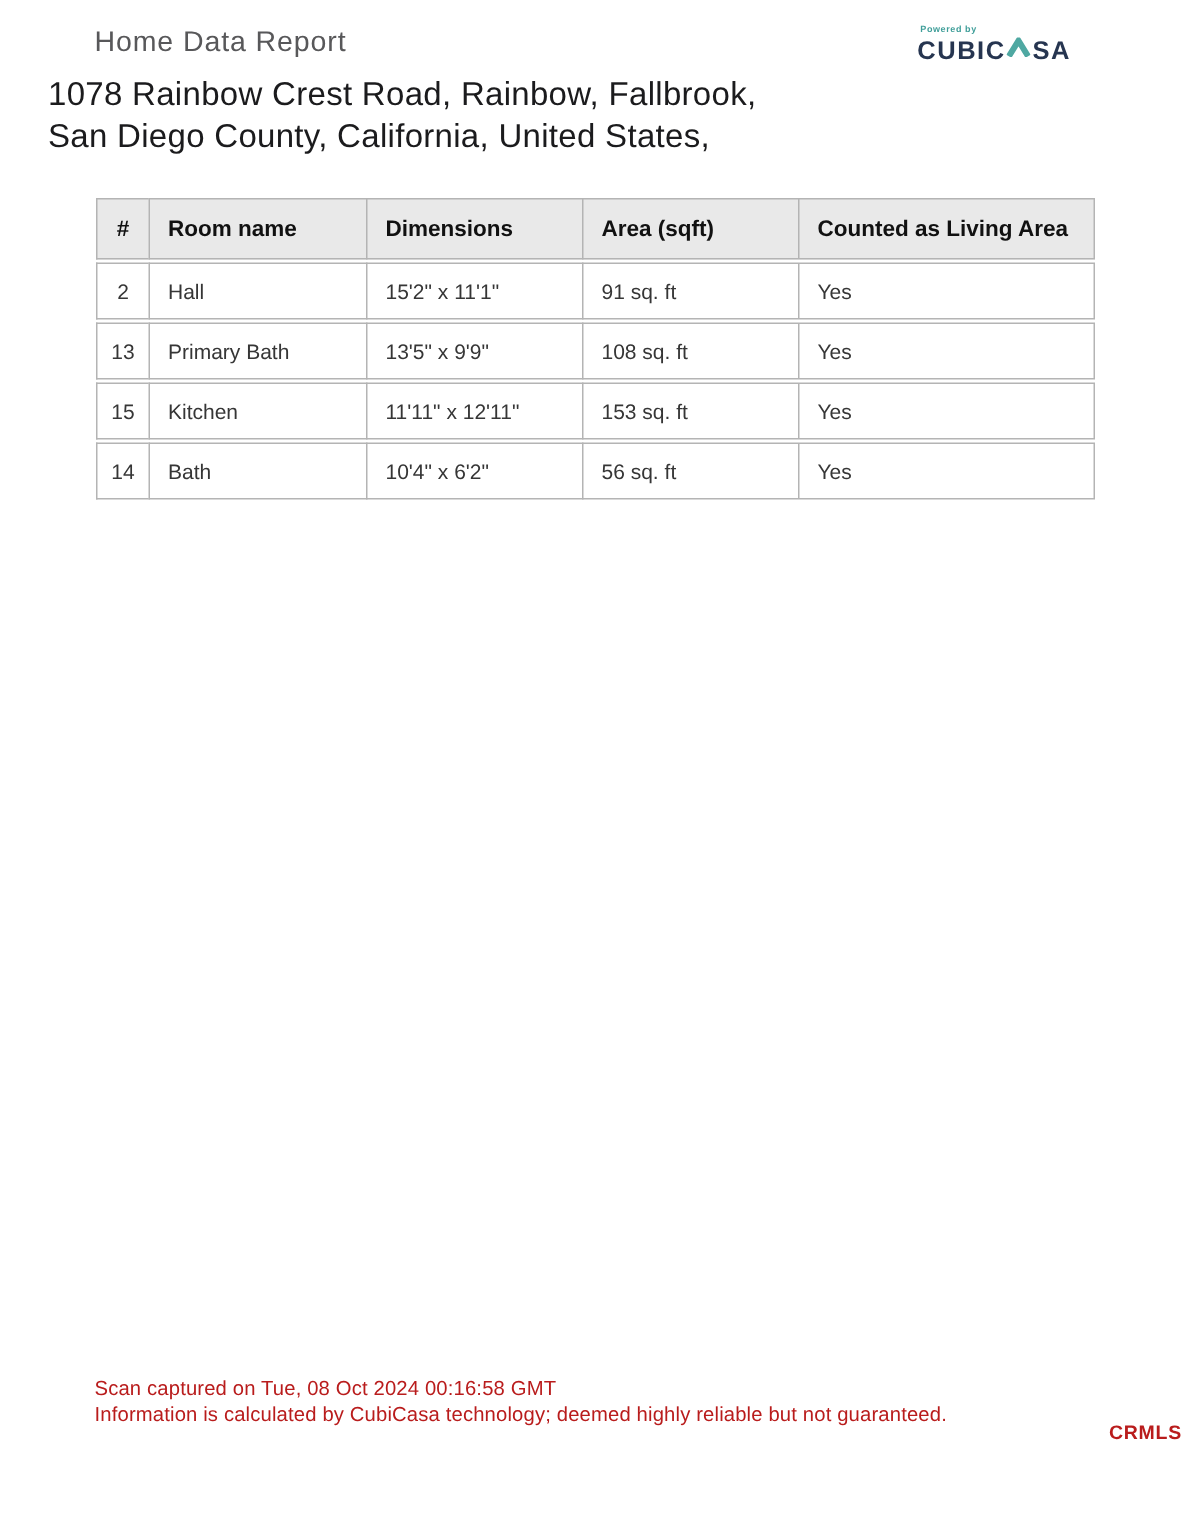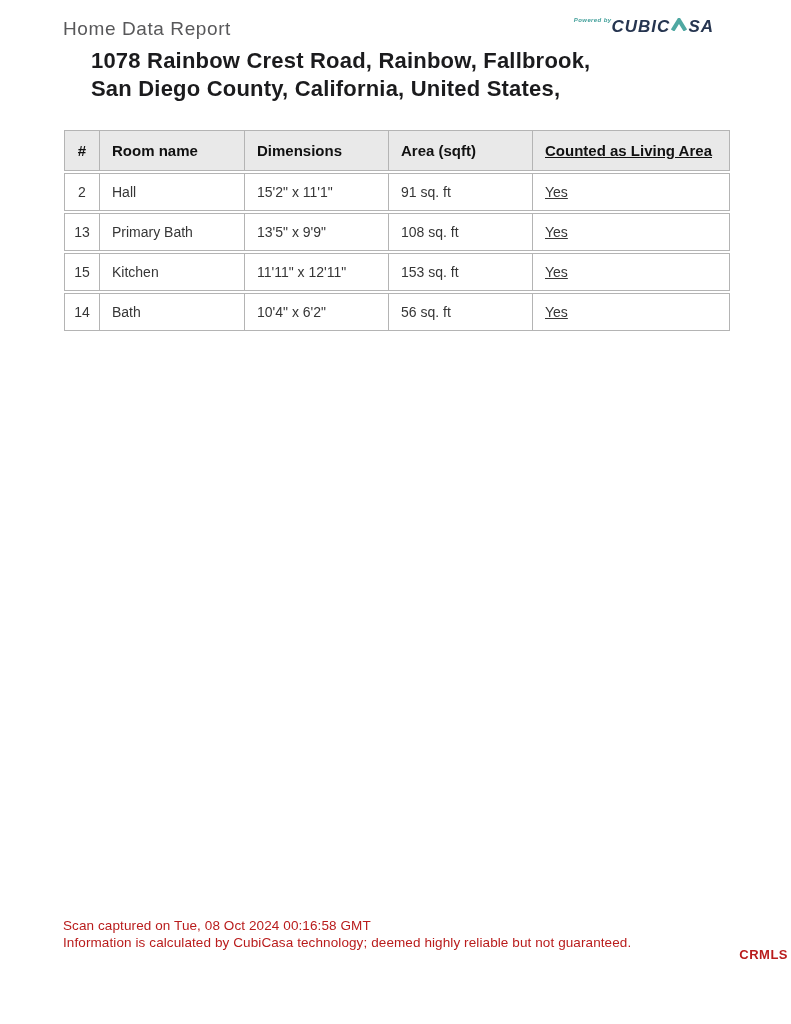--- a/index.html
+++ b/index.html
@@ -24,25 +24,24 @@
   }
   .report-title {
     font-size: 19px;
     font-weight: 400;
     color: #58585a;
     letter-spacing: 0.6px;
     padding-top: 2px;
   }
   .logo {
     display: flex;
-    flex-direction: row;
+    flex-direction: column;
     align-items: flex-start;
     padding-right: 14px;
     padding-top: 1px;
-    font-style: italic;
   }
   .powered-by {
     font-size: 6px;
     font-weight: 700;
     color: #3f9e99;
     letter-spacing: 0.4px;
     margin-left: 2px;
     margin-bottom: 1px;
   }
   .wordmark {
@@ -54,23 +53,23 @@
     letter-spacing: 1px;
     line-height: 1;
   }
   .caret-icon {
     display: inline-block;
     margin: 0 1px 1px 1px;
   }
 
   
   .address {
-    padding: 7px 50px 0 91px;
+    padding: 7px 50px 0 32px;
     font-size: 22px;
-    font-weight: 700;
+    font-weight: 400;
     color: #1b1b1d;
     line-height: 28px;
     letter-spacing: 0.2px;
   }
 
   
   table.room-table {
     margin: 25px 0 0 64px;
     width: 666px;
     border-collapse: separate;
@@ -83,21 +82,20 @@
     border-top: 1px solid #b4b4b4;
     border-bottom: 1px solid #b4b4b4;
     border-left: 1px solid #b4b4b4;
     padding: 10px 10px 10px 12px;
     text-align: left;
     overflow: hidden;
     white-space: nowrap;
   }
   .room-table th:last-child, .room-table td:last-child {
     border-right: 1px solid #b4b4b4;
-    text-decoration: underline;
   }
   .room-table th {
     background: #e9e9e9;
     font-size: 15px;
     font-weight: 700;
     color: #111111;
     padding-top: 11px;
     padding-bottom: 11px;
   }
   .room-table .col-num { text-align: center; padding-left: 4px; padding-right: 4px; }

